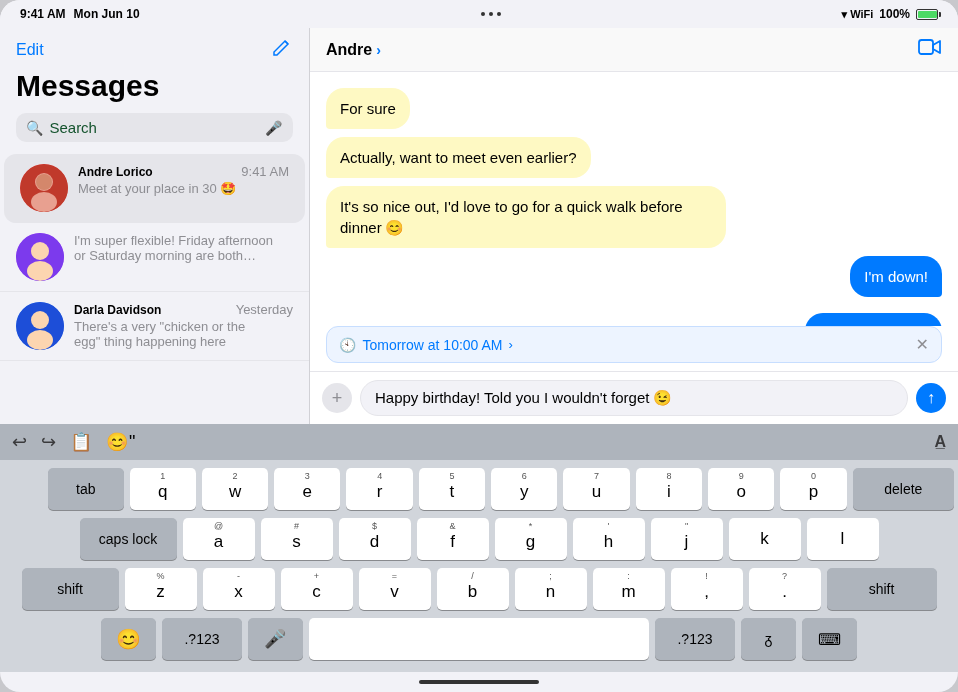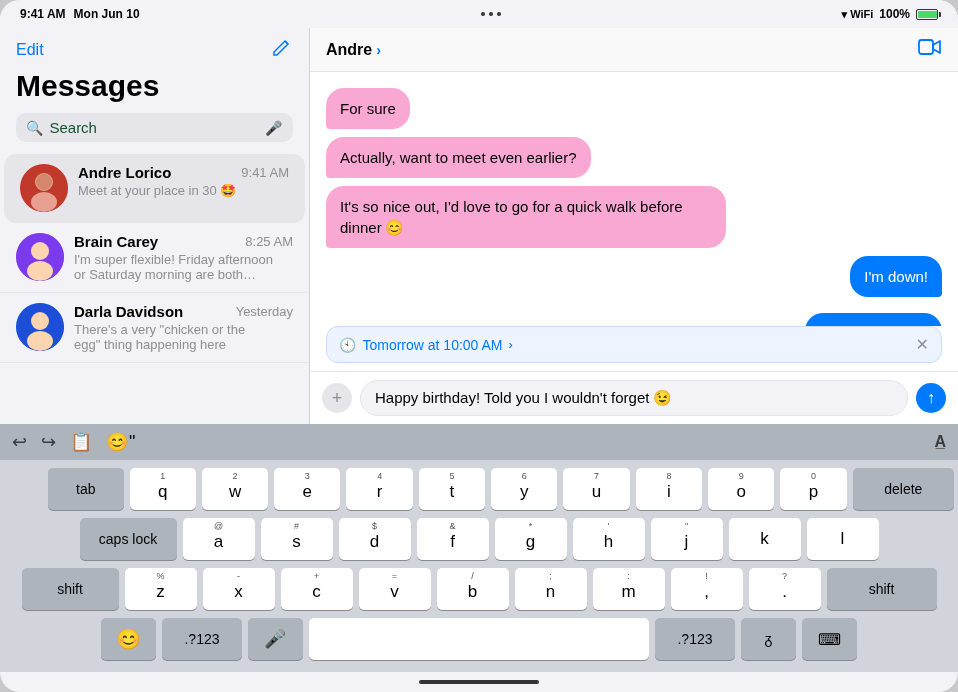--- a/index.html
+++ b/index.html
@@ -155,21 +155,21 @@
 
     .conversation-body { flex: 1; min-width: 0; }
 
     .conversation-top {
       display: flex;
       justify-content: space-between;
       align-items: center;
       margin-bottom: 2px;
     }
 
-    .conversation-name { font-size: 15px; font-weight: 600; color: #000; }
+    .conversation-name { font-size: 12px; font-weight: 600; color: #000; }
     .conversation-time { font-size: 13px; color: #8e8e93; }
     .conversation-preview { font-size: 13px; color: #8e8e93; white-space: nowrap; overflow: hidden; text-overflow: ellipsis; max-width: 200px; }
 
     
     .chat-panel {
       flex: 1;
       display: flex;
       flex-direction: column;
       background: #fff;
     }
@@ -217,21 +217,21 @@
 
     .message-bubble {
       max-width: 65%;
       padding: 10px 14px;
       border-radius: 18px;
       font-size: 15px;
       line-height: 1.4;
     }
 
     .message-received {
-      background: #f9a8d4;
+      background: #fef9c3;
       color: #000;
       align-self: flex-start;
       border-bottom-left-radius: 4px;
     }
 
     .message-sent {
       background: #007aff;
       color: #fff;
       align-self: flex-end;
       border-bottom-right-radius: 4px;
@@ -494,24 +494,20 @@
 
         <div class="conversation-item">
           <div class="avatar avatar-brain">
             <svg width="48" height="48" viewBox="0 0 48 48">
               <circle cx="24" cy="24" r="24" fill="#7c3aed"></circle>
               <circle cx="24" cy="18" r="9" fill="#fcd5b0"></circle>
               <ellipse cx="24" cy="38" rx="13" ry="10" fill="#fcd5b0"></ellipse>
             </svg>
           </div>
           <div class="conversation-body">
-            <div class="conversation-top">
-              <span class="conversation-name">Brain Carey</span>
-              <span class="conversation-time">8:25 AM</span>
-            </div>
             <div class="conversation-preview" style="white-space:normal; -webkit-line-clamp:2; display:-webkit-box; -webkit-box-orient:vertical; overflow:hidden;">I'm super flexible! Friday afternoon or Saturday morning are both good</div>
           </div>
         </div>
 
         <div class="conversation-item">
           <div class="avatar avatar-darla">
             <svg width="48" height="48" viewBox="0 0 48 48">
               <circle cx="24" cy="24" r="24" fill="#1d4ed8"></circle>
               <circle cx="24" cy="18" r="9" fill="#fcd5b0"></circle>
               <ellipse cx="24" cy="38" rx="13" ry="10" fill="#fcd5b0"></ellipse>

